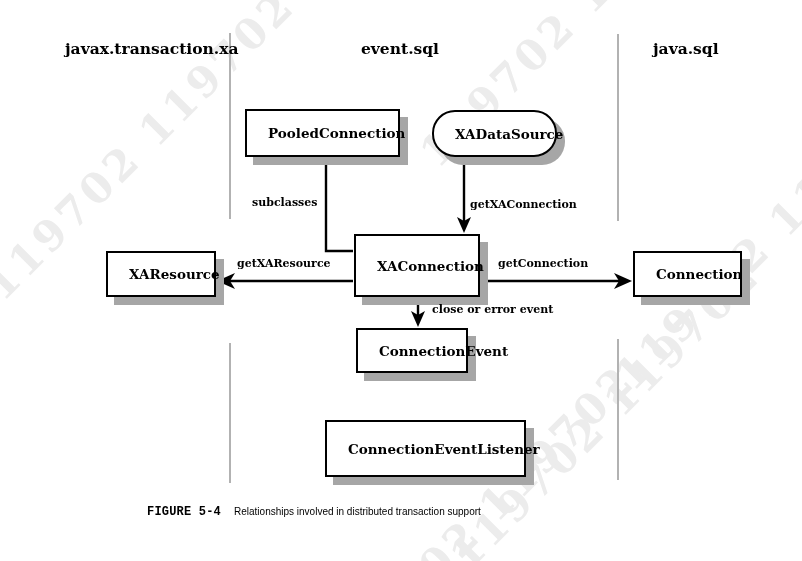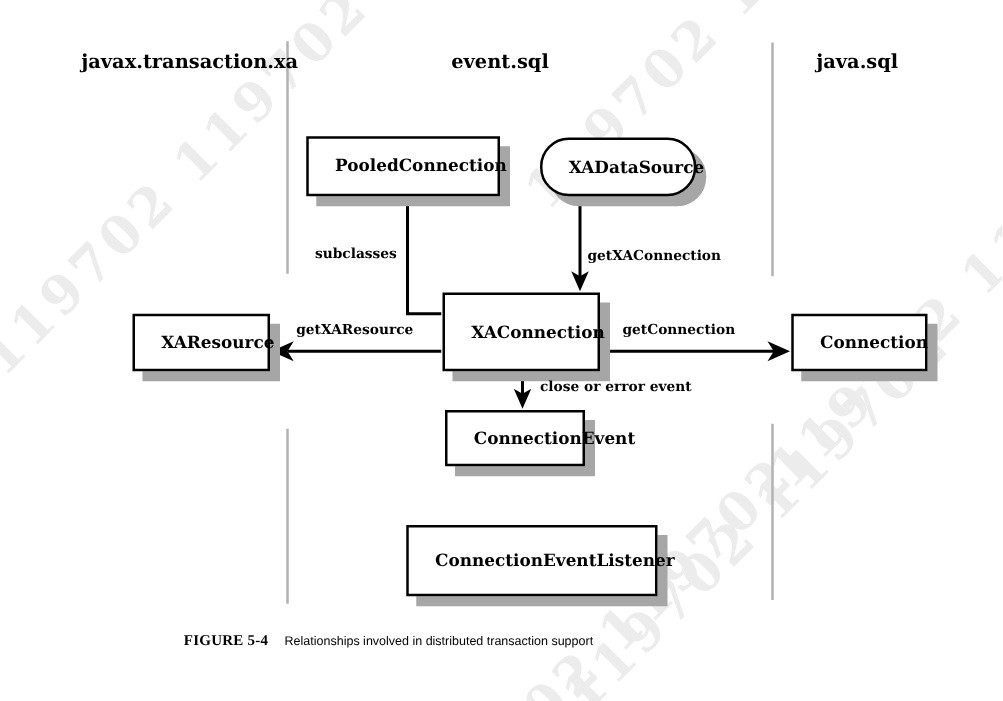--- a/index.html
+++ b/index.html
@@ -33,21 +33,21 @@
   
   .edge-label{
     position:absolute;z-index:6;font-weight:bold;font-size:11px;white-space:nowrap;
   }
   
   .caption{
     position:absolute;left:127px;top:505px;z-index:6;
     display:flex;align-items:baseline;gap:13px;white-space:nowrap;
   }
   .caption .tag{
-    font-family:Liberation Serif, serif;font-weight:bold;font-size:12px;
+    font-family:Liberation Mono, monospace;font-weight:bold;font-size:12px;
     letter-spacing:.2px;
     padding-left:20px;
   }
   .caption .text{font-family:Liberation Sans, sans-serif;font-size:10px;}
 
   
   .n-pooled  {left:245px;top:109px;width:155px;height:48px;}
   .n-xads    {left:432px;top:110px;width:125px;height:47px;border-radius:23px;}
   .n-xacon   {left:354px;top:234px;width:126px;height:63px;}
   .n-xares   {left:106px;top:251px;width:110px;height:46px;}

